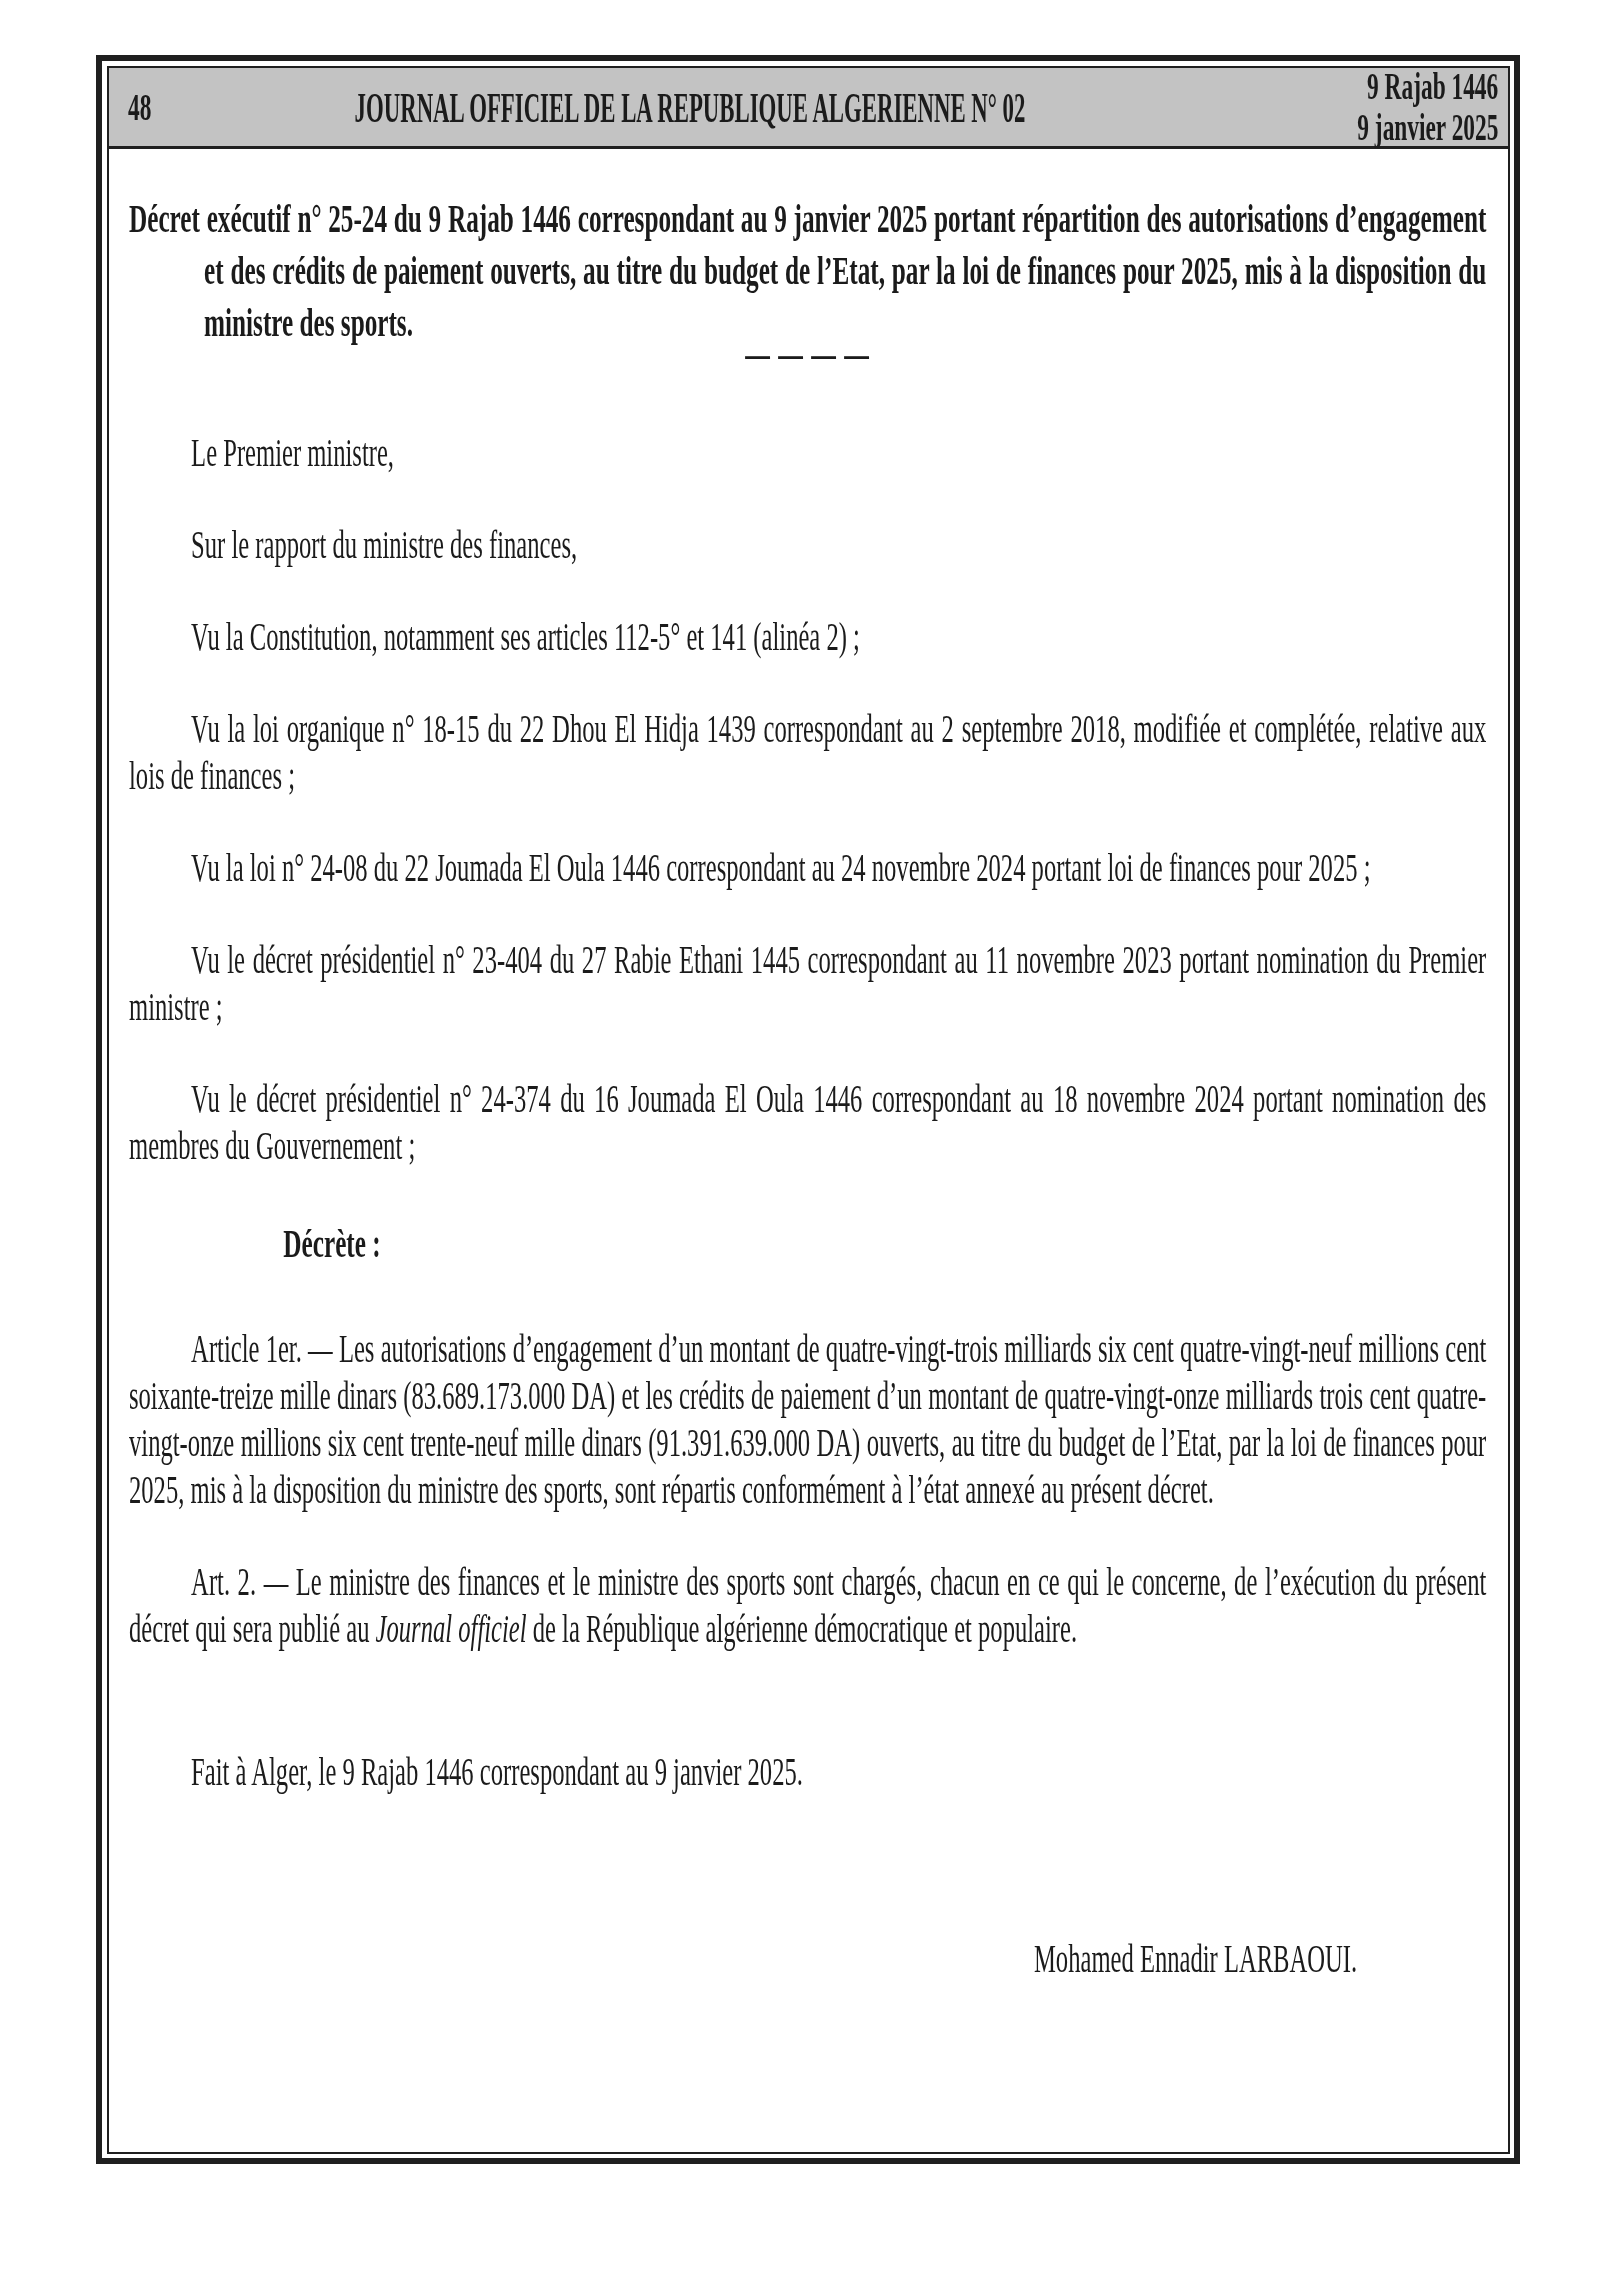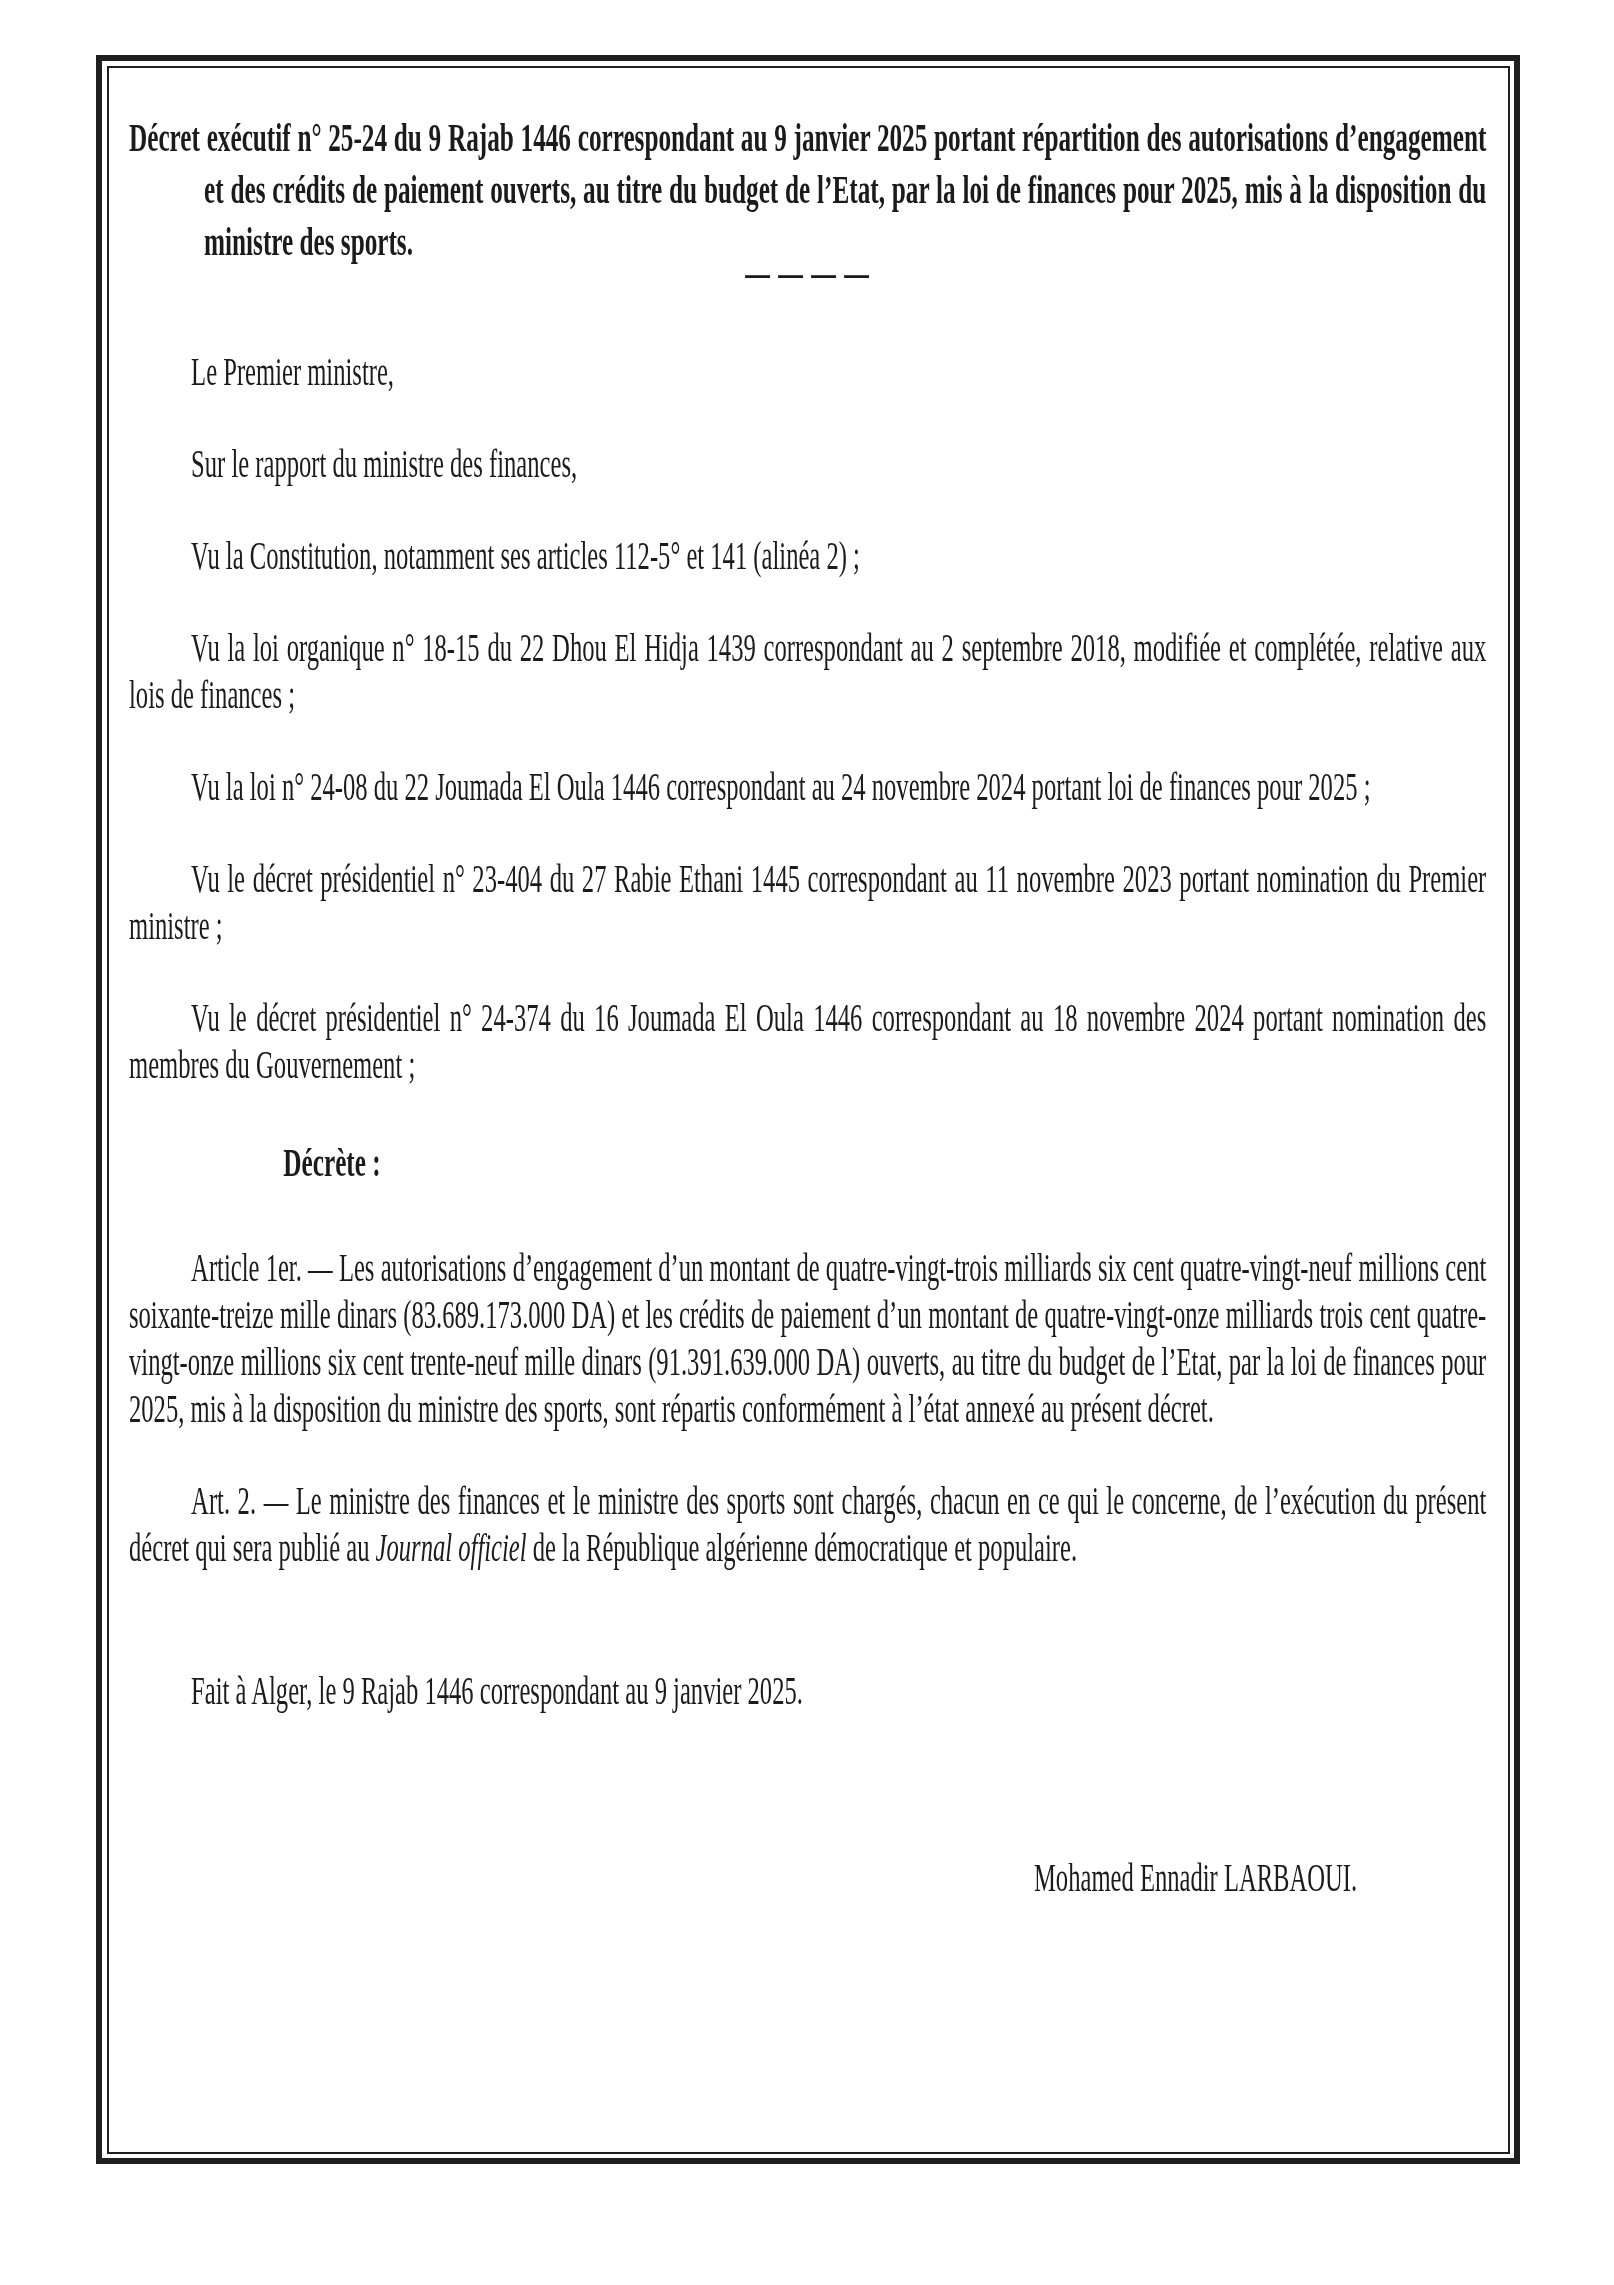--- a/index.html
+++ b/index.html
@@ -131,20 +131,28 @@
     text-align: right;
     padding-right: 210px;
   }
 </style>
 </head>
 <body style="--band: #c3c3c3; --ink2: #1f1f1f; --ink: #1b1b1b;">
 
 <div class="frame">
   <div class="frame-inner">
 
+    <div class="band">
+      <span class="pageno">48</span>
+      <span class="jtitle">JOURNAL OFFICIEL DE LA REPUBLIQUE ALGERIENNE N° 02</span>
+      <div class="dates">
+        <div class="dline"><span>9 Rajab 1446</span></div>
+        <div class="dline"><span>9 janvier 2025</span></div>
+      </div>
+    </div>
 
     <div class="content">
 
       <p class="dtitle">Décret exécutif n° 25-24 du 9 Rajab 1446 correspondant au 9 janvier 2025 portant répartition des autorisations d’engagement et des crédits de paiement ouverts, au titre du budget de l’Etat, par la loi de finances pour 2025, mis à la disposition du ministre des sports.</p>
 
       <div class="sep">— — — —</div>
 
       <p class="pre">Le Premier ministre,</p>
       <p class="pre">Sur le rapport du ministre des finances,</p>
       <p class="pre">Vu la Constitution, notamment ses articles 112-5° et 141 (alinéa 2) ;</p>

